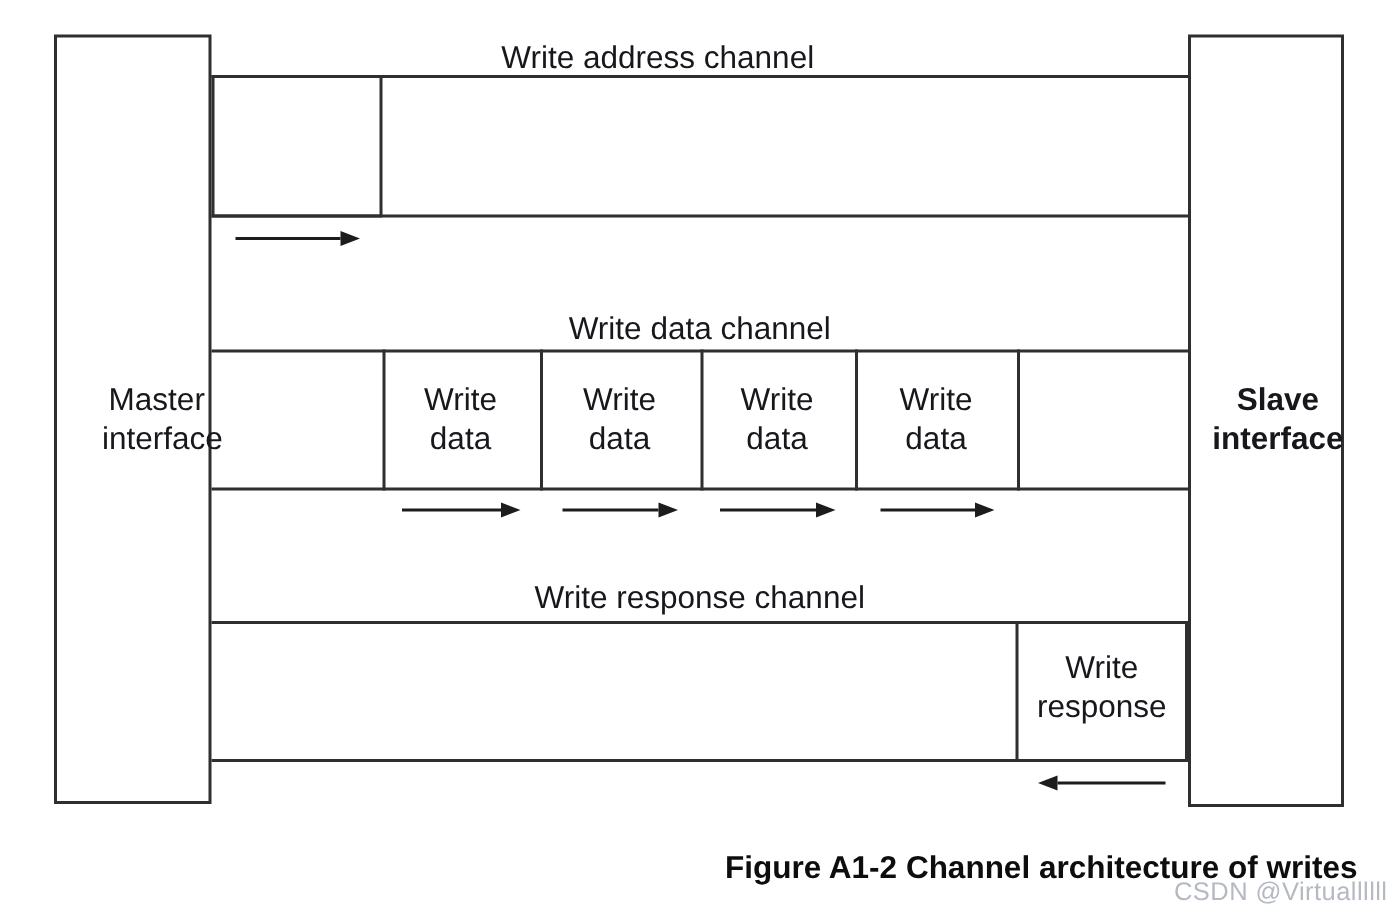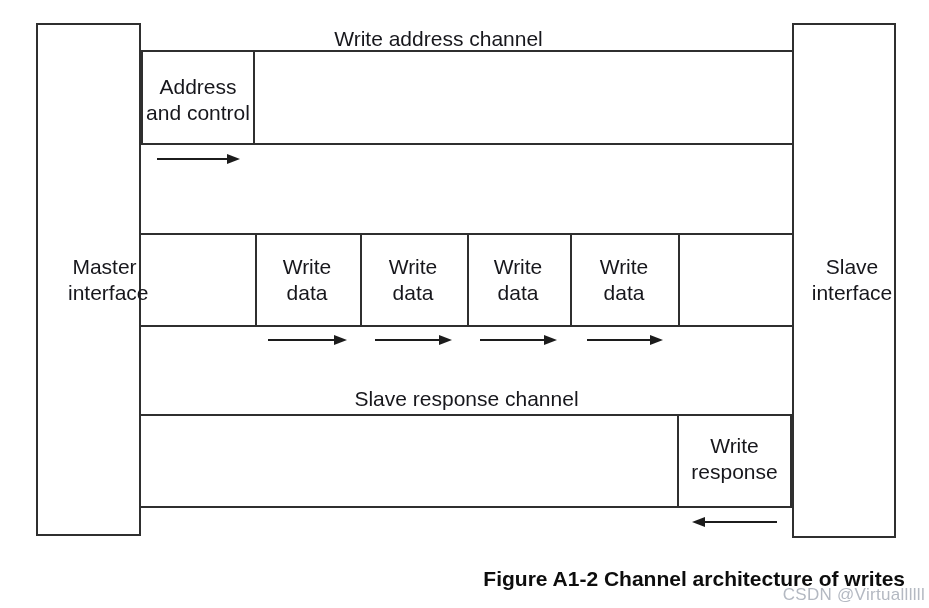--- a/index.html
+++ b/index.html
@@ -87,25 +87,25 @@
   <div class="vline" style="left:570px; top:233px; height:94px;"></div>
   <div class="vline" style="left:678px; top:233px; height:94px;"></div>
 
   <div class="box" style="left:36px;  top:23px; width:105px; height:513px;"></div>
   <div class="box" style="left:792px; top:23px; width:104px; height:515px;"></div>
 
   <div class="box" style="left:141px; top:50px;  width:114px; height:95px;"></div>
   <div class="box" style="left:677px; top:414px; width:115px; height:94px;"></div>
 
   <div class="lbl" style="left:141px; top:26px;  width:595px;">Write address channel</div>
-  <div class="lbl" style="left:141px; top:386px; width:651px;">Slave response channel</div>
+  <div class="lbl" style="left:141px; top:207px; width:651px;">Write data channel</div>
+  <div class="lbl" style="left:141px; top:386px; width:651px;">Write response channel</div>
 
   <div class="lbl" style="left:36px;  top:254px; width:105px;padding-left:32px;">Master interface</div>
-  <div class="lbl" style="left:792px; top:254px; width:120px;">Slave interface</div>
-  <div class="lbl" style="left:141px; top:74px;  width:114px;">Address and control</div>
+  <div class="lbl" style="left:792px; top:254px; width:120px;font-weight:bold;">Slave interface</div>
   <div class="lbl" style="left:272px; top:254px; width:70px;">Write data</div>
   <div class="lbl" style="left:378px; top:254px; width:70px;">Write data</div>
   <div class="lbl" style="left:483px; top:254px; width:70px;">Write data</div>
   <div class="lbl" style="left:589px; top:254px; width:70px;">Write data</div>
   <div class="lbl" style="left:677px; top:433px; width:115px;">Write response</div>
 
   <div class="arrow right" style="left:157px; top:158px; width:70px;"></div>
   <div class="arrow right" style="left:268px; top:339px; width:66px;"></div>
   <div class="arrow right" style="left:375px; top:339px; width:64px;"></div>
   <div class="arrow right" style="left:480px; top:339px; width:64px;"></div>

